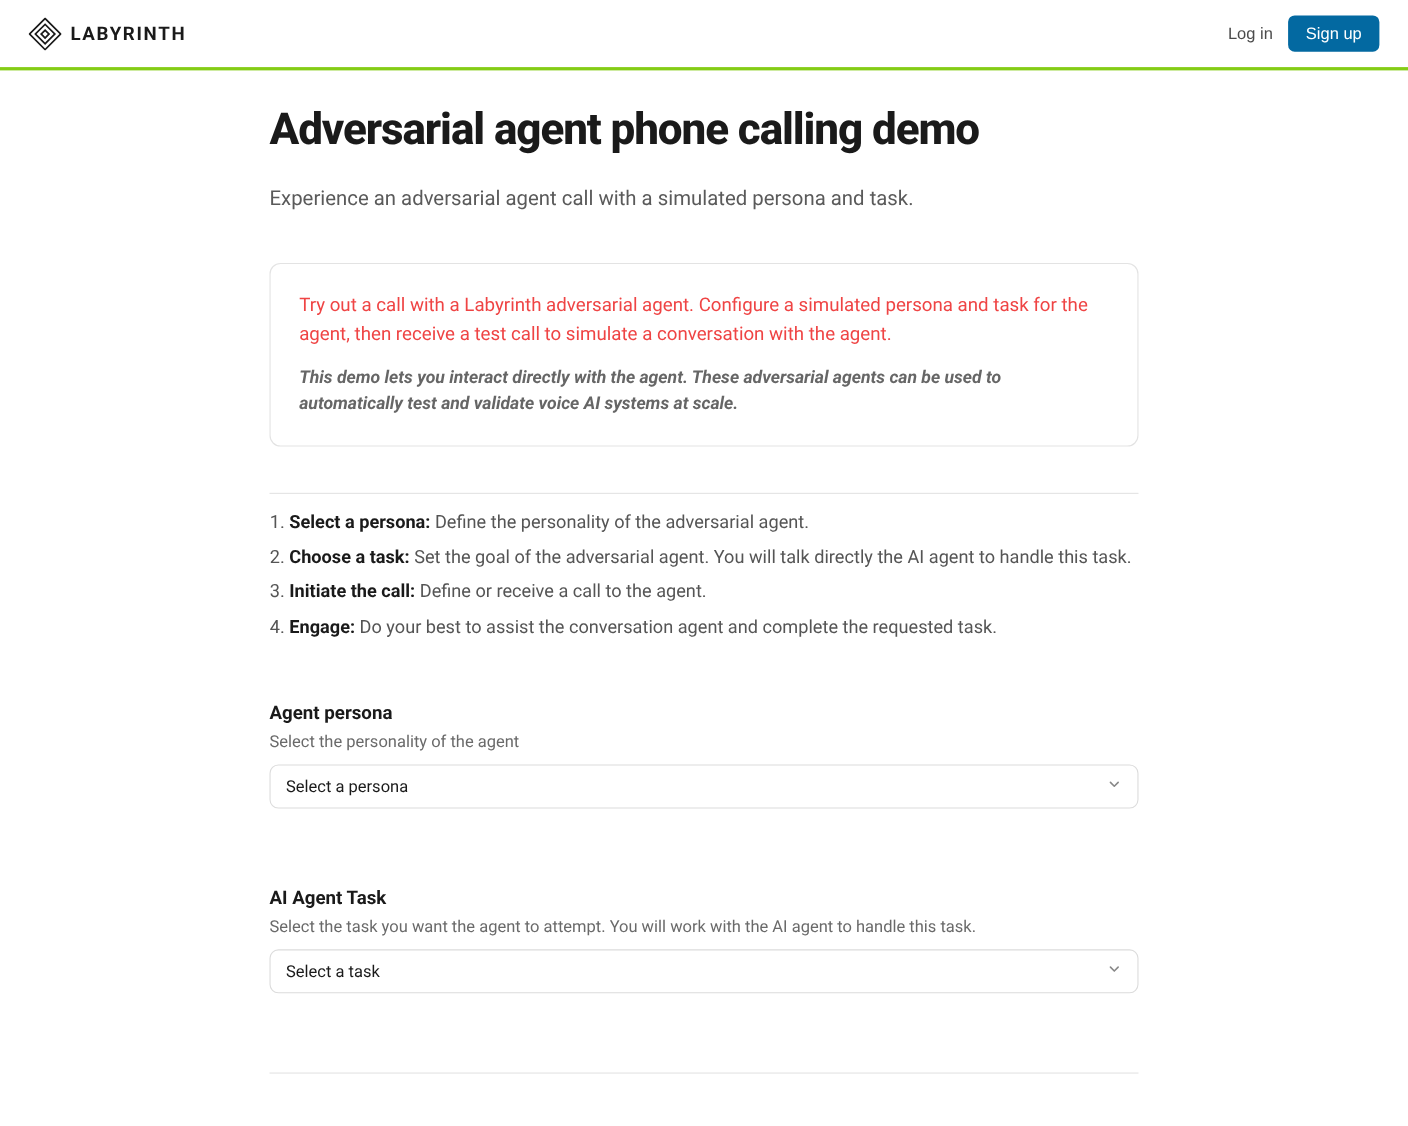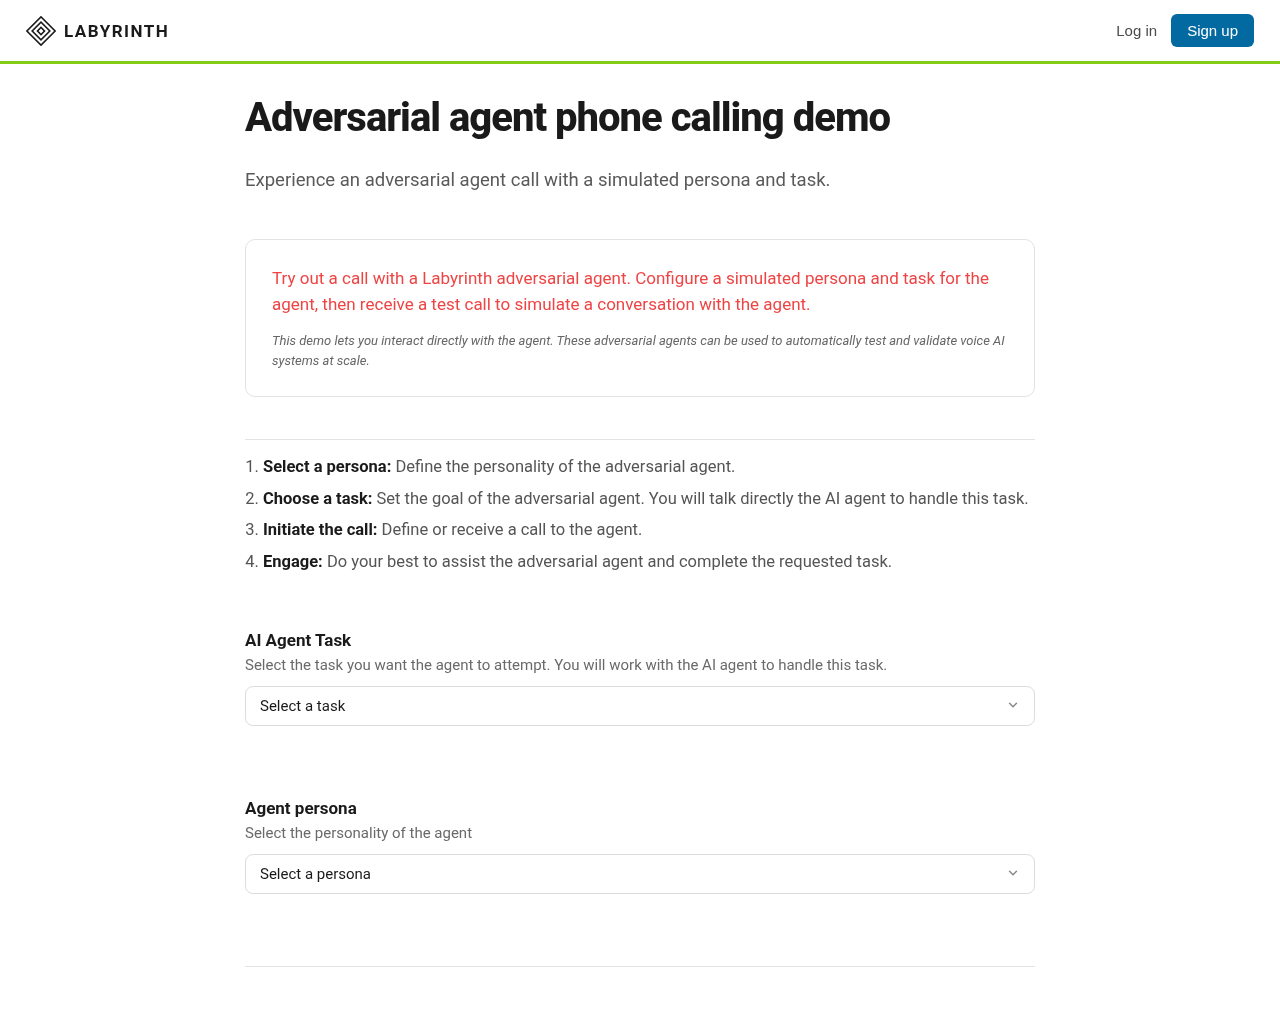--- a/index.html
+++ b/index.html
@@ -72,24 +72,25 @@
     padding: 26px 26px;
     margin-bottom: 42px;
   }
   .intro-main {
     font-size: 17px;
     color: #ef4444;
     line-height: 1.5;
     margin-bottom: 14px;
   }
   .intro-note {
-    font-size: 13px;
+    font-size: 16px;
     color: #666;
     font-style: italic;
     line-height: 1.5;
+    font-weight: bold;
   }
   h2 {
     font-size: 25px;
     font-weight: 800;
     margin-bottom: 14px;
   }
   .divider {
     border: none;
     border-top: 1px solid #e3e3e3;
     margin-bottom: 14px;
@@ -182,45 +183,45 @@
     <li>
       <span class="step-label">Choose a task:</span>
       <span>Set the goal of the adversarial agent. You will talk directly the AI agent to handle this task.</span>
     </li>
     <li>
       <span class="step-label">Initiate the call:</span>
       <span>Define or receive a call to the agent.</span>
     </li>
     <li>
       <span class="step-label">Engage:</span>
-      <span>Do your best to assist the adversarial agent and complete the requested task.</span>
+      <span>Do your best to assist the conversation agent and complete the requested task.</span>
     </li>
   </ol>
+
+  <div>
+    <div class="section-label">Agent persona</div>
+    <div class="section-desc">Select the personality of the agent</div>
+    <div class="select">
+      <span>Select a persona</span>
+      <span class="chev">
+        <svg width="14" height="14" viewBox="0 0 24 24" fill="none" stroke="#888" stroke-width="2.5" stroke-linecap="round" stroke-linejoin="round">
+            <polyline points="6 9 12 15 18 9"></polyline>
+          </svg>
+      </span>
+    </div>
+  </div>
 
   <div>
     <div class="section-label">AI Agent Task</div>
     <div class="section-desc">Select the task you want the agent to attempt. You will work with the AI agent to handle this task.</div>
     <div class="select">
       <span>Select a task</span>
       <span class="chev">
         <svg width="14" height="14" viewBox="0 0 24 24" fill="none" stroke="#888" stroke-width="2.5" stroke-linecap="round" stroke-linejoin="round">
             <polyline points="6 9 12 15 18 9"></polyline>
           </svg>
       </span>
     </div>
   </div>
 
-  <div>
-    <div class="section-label">Agent persona</div>
-    <div class="section-desc">Select the personality of the agent</div>
-    <div class="select">
-      <span>Select a persona</span>
-      <span class="chev">
-        <svg width="14" height="14" viewBox="0 0 24 24" fill="none" stroke="#888" stroke-width="2.5" stroke-linecap="round" stroke-linejoin="round">
-            <polyline points="6 9 12 15 18 9"></polyline>
-          </svg>
-      </span>
-    </div>
-  </div>
-
   <hr class="footer-divider">
 
 </main>
 
 </body></html>

